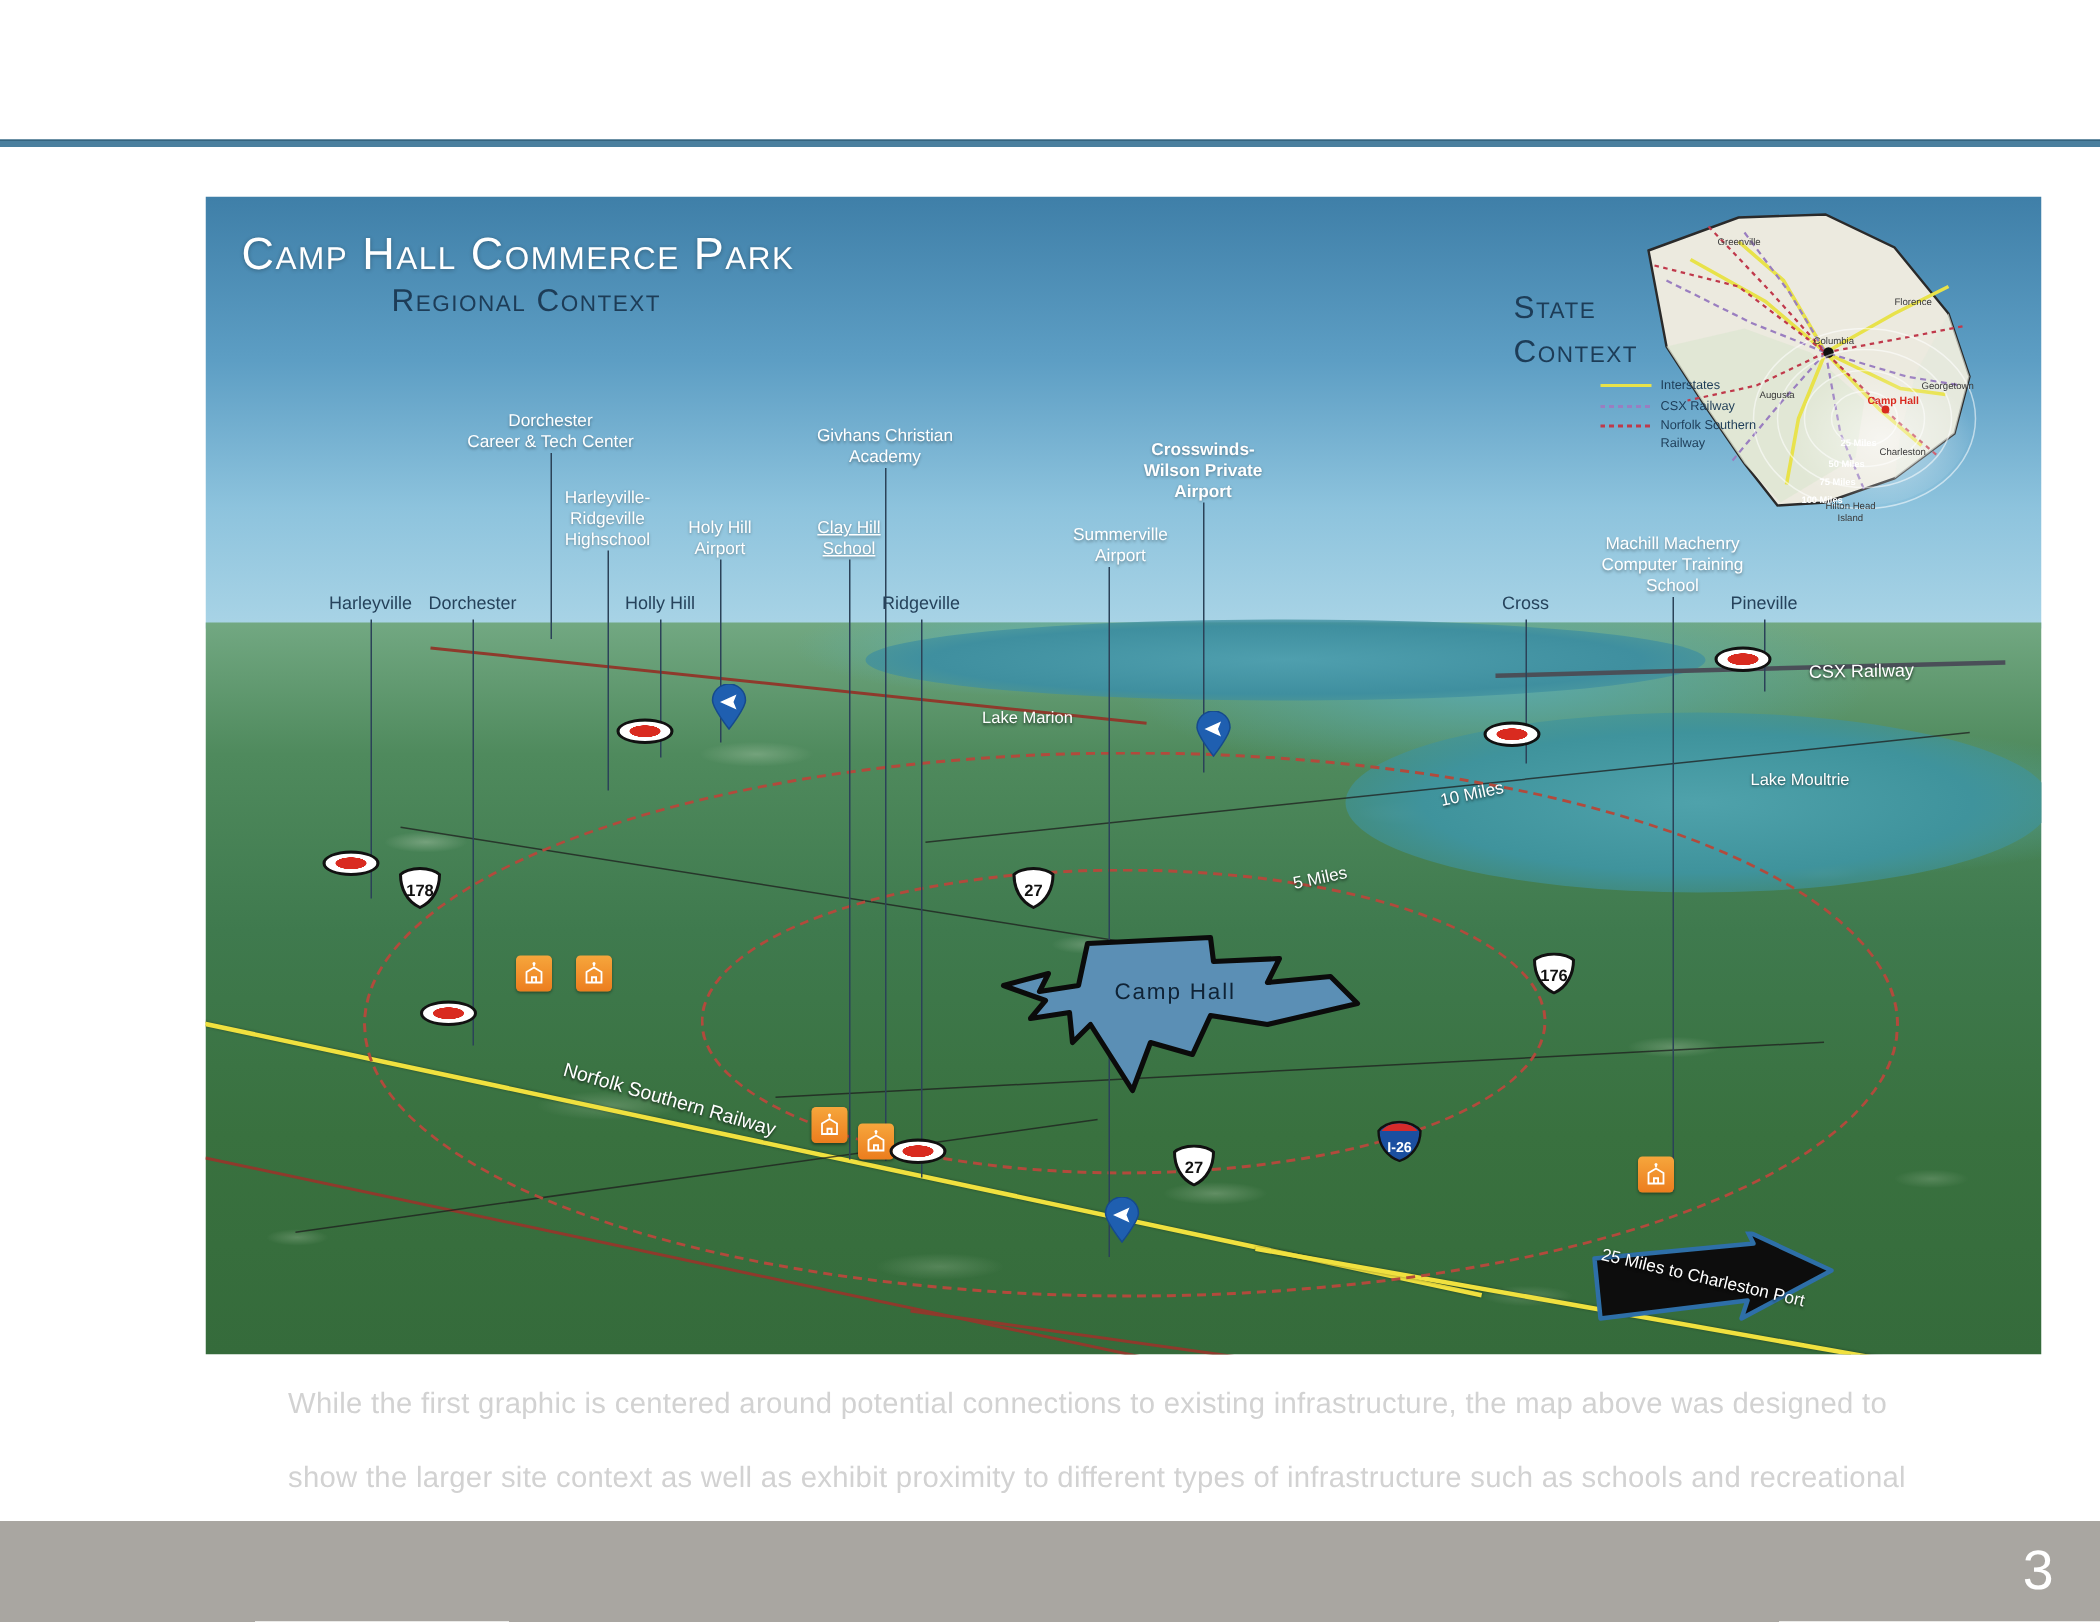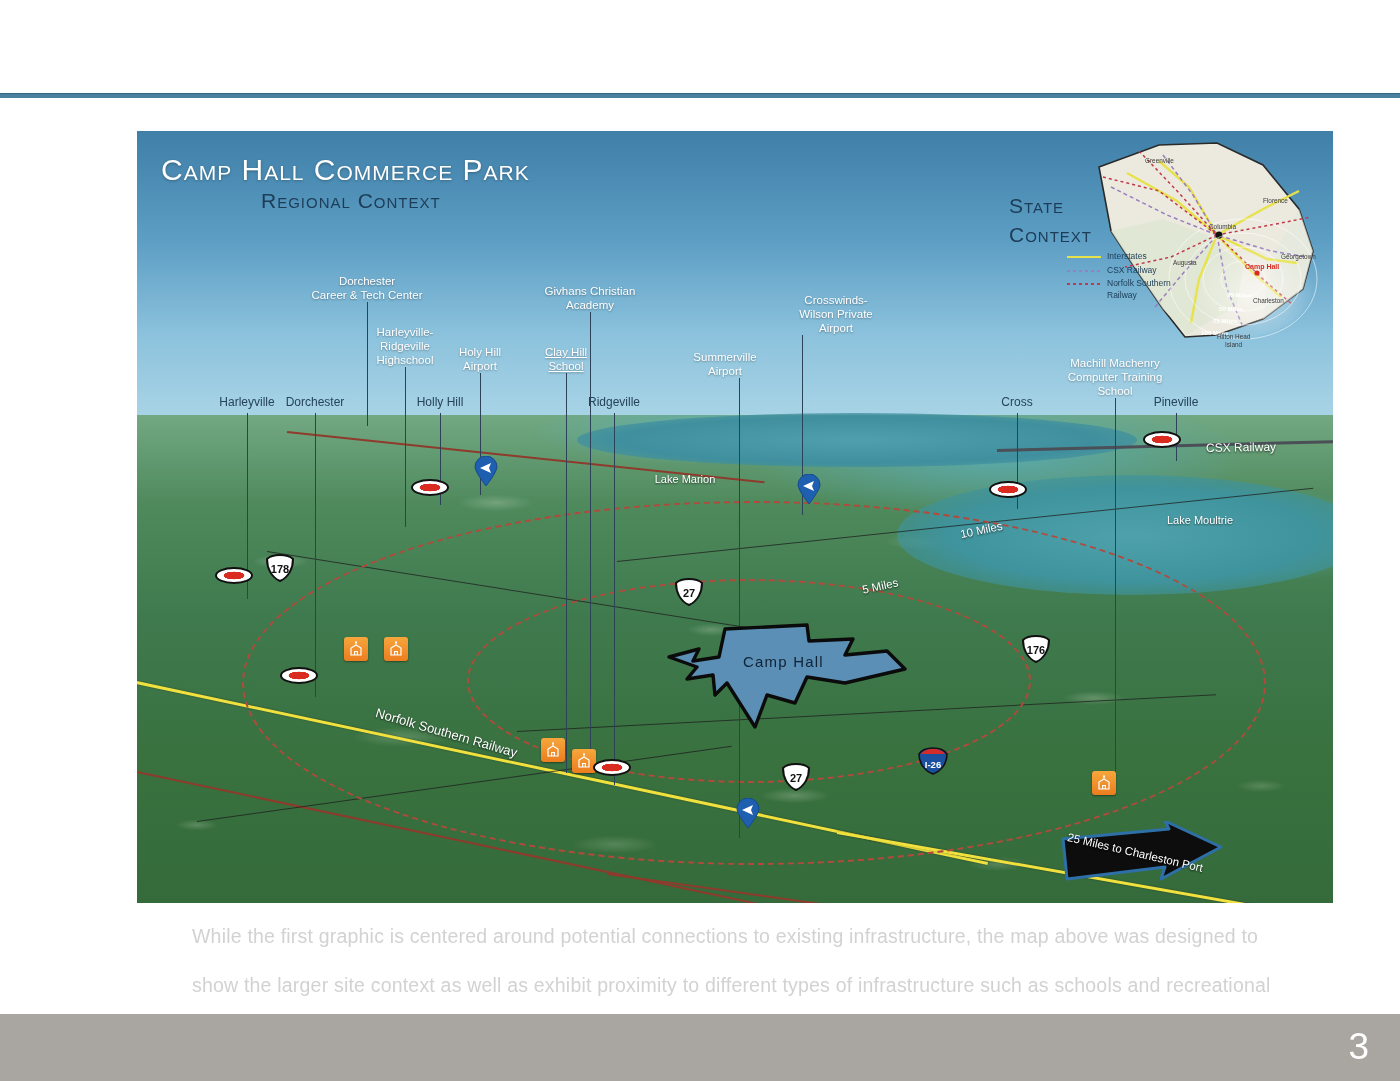--- a/index.html
+++ b/index.html
@@ -14,21 +14,21 @@
     background:#4a7f9e;border-top:1px solid #35647f;}
   .footer-bar{position:absolute;left:0;top:1014px;width:1400px;height:67px;
     background:#a9a6a1;}
   .page-number{position:absolute;right:30px;top:1026px;
     font-size:37px;color:#ffffff;font-weight:300;letter-spacing:1px;}
   
   .caption{position:absolute;left:192px;top:912px;width:1090px;
     font-size:19.5px;line-height:49px;color:#d2d2d2;letter-spacing:.2px;}
   
   .map-panel{position:absolute;left:137px;top:131px;width:1196px;height:772px;
-    overflow:hidden;}
+    overflow:hidden;padding-left:28px;}
   
   .sky{position:absolute;left:0;top:0;width:100%;height:288px;
     background:linear-gradient(#3f7fa8 0%,#5d9ec4 38%,#8dc3dd 72%,#a9d4e6 100%);}
   
   .terrain{position:absolute;left:0;top:284px;width:100%;height:488px;
     background:
       radial-gradient(ellipse 360px 90px at 860px 40px, rgba(90,170,175,.95), rgba(90,170,175,0) 70%),
       radial-gradient(ellipse 300px 70px at 1090px 120px, rgba(86,168,172,.9), rgba(86,168,172,0) 70%),
       radial-gradient(ellipse 240px 48px at 560px 16px, rgba(96,175,178,.85), rgba(96,175,178,0) 70%),
       linear-gradient(#72a882 0%,#4f8a5d 18%,#3f7a4e 42%,#39713f 70%,#356b3b 100%);}
@@ -236,24 +236,24 @@
       <div class="leader" style="left: 268px; top: 236px; height: 160px;"></div>
       <div class="lbl lbl-white" style="left: 263px; top: 214px; width: 160px;">Holy Hill
 Airport</div>
       <div class="leader" style="left: 343px; top: 242px; height: 122px;"></div>
       <div class="lbl lbl-white" style="left: 349px; top: 214px; width: 160px; text-decoration: underline;">Clay Hill
 School</div>
       <div class="leader" style="left: 429px; top: 242px; height: 400px;"></div>
       <div class="lbl lbl-white" style="left: 373px; top: 153px; width: 160px;">Givhans Christian
 Academy</div>
       <div class="leader" style="left: 453px; top: 181px; height: 462px;"></div>
-      <div class="lbl lbl-white" style="left: 508px; top: 219px; width: 160px; text-align: center;">Summerville
+      <div class="lbl lbl-white" style="left: 530px; top: 219px; width: 160px; text-align: center;">Summerville
 Airport</div>
       <div class="leader" style="left: 602px; top: 247px; height: 460px;"></div>
-      <div class="lbl lbl-white" style="left: 619px; top: 162px; width: 160px;">Crosswinds-
+      <div class="lbl lbl-white" style="left: 585px; top: 162px; width: 160px; font-weight: bold;">Crosswinds-
 Wilson Private
 Airport</div>
       <div class="leader" style="left: 665px; top: 204px; height: 180px;"></div>
       <div class="lbl lbl-white" style="left: 898px; top: 225px; width: 160px;">Machill Machenry
 Computer Training
 School</div>
       <div class="leader" style="left: 978px; top: 267px; height: 396px;"></div>
       <div class="lbl lbl-navy" style="left: 40px; top: 264px; width: 140px;">Harleyville</div>
       <div class="leader" style="left: 110px; top: 282px; height: 186px;"></div>
       <div class="lbl lbl-navy" style="left: 108px; top: 264px; width: 140px;">Dorchester</div>
@@ -311,21 +311,21 @@
           <path d="M7 12 L18 7 L16 12 L18 17 Z" fill="#ffffff"></path>
         </svg></div>
       <div class="town-dot" style="left: 78px; top: 436px;"></div>
       <div class="town-dot" style="left: 143px; top: 536px;"></div>
       <div class="town-dot" style="left: 274px; top: 348px;"></div>
       <div class="town-dot" style="left: 456px; top: 628px;"></div>
       <div class="town-dot" style="left: 852px; top: 350px;"></div>
       <div class="town-dot" style="left: 1006px; top: 300px;"></div>
     </div>
   <div id="layer-shields">
-      <div class="shield-us" style="left: 128px; top: 423px; width: 30px; height: 28px;"><svg width="30" height="28" viewBox="0 0 30 28">
+      <div class="shield-us" style="left: 128px; top: 447px; width: 30px; height: 28px;"><svg width="30" height="28" viewBox="0 0 30 28">
           <path d="M15 1 C21 1 26 3 28 5 C28 14 24 23 15 27 C6 23 2 14 2 5 C4 3 9 1 15 1 Z" fill="#ffffff" stroke="#111" stroke-width="2"></path>
           <text x="15" y="19" text-anchor="middle" font-family="Liberation Sans" font-size="11" font-weight="bold" fill="#111">178</text>
         </svg></div>
       <div class="shield-us" style="left: 537px; top: 447px; width: 30px; height: 28px;"><svg width="30" height="28" viewBox="0 0 30 28">
           <path d="M15 1 C21 1 26 3 28 5 C28 14 24 23 15 27 C6 23 2 14 2 5 C4 3 9 1 15 1 Z" fill="#ffffff" stroke="#111" stroke-width="2"></path>
           <text x="15" y="19" text-anchor="middle" font-family="Liberation Sans" font-size="11" font-weight="bold" fill="#111">27</text>
         </svg></div>
       <div class="shield-us" style="left: 884px; top: 504px; width: 30px; height: 28px;"><svg width="30" height="28" viewBox="0 0 30 28">
           <path d="M15 1 C21 1 26 3 28 5 C28 14 24 23 15 27 C6 23 2 14 2 5 C4 3 9 1 15 1 Z" fill="#ffffff" stroke="#111" stroke-width="2"></path>
           <text x="15" y="19" text-anchor="middle" font-family="Liberation Sans" font-size="11" font-weight="bold" fill="#111">176</text>

